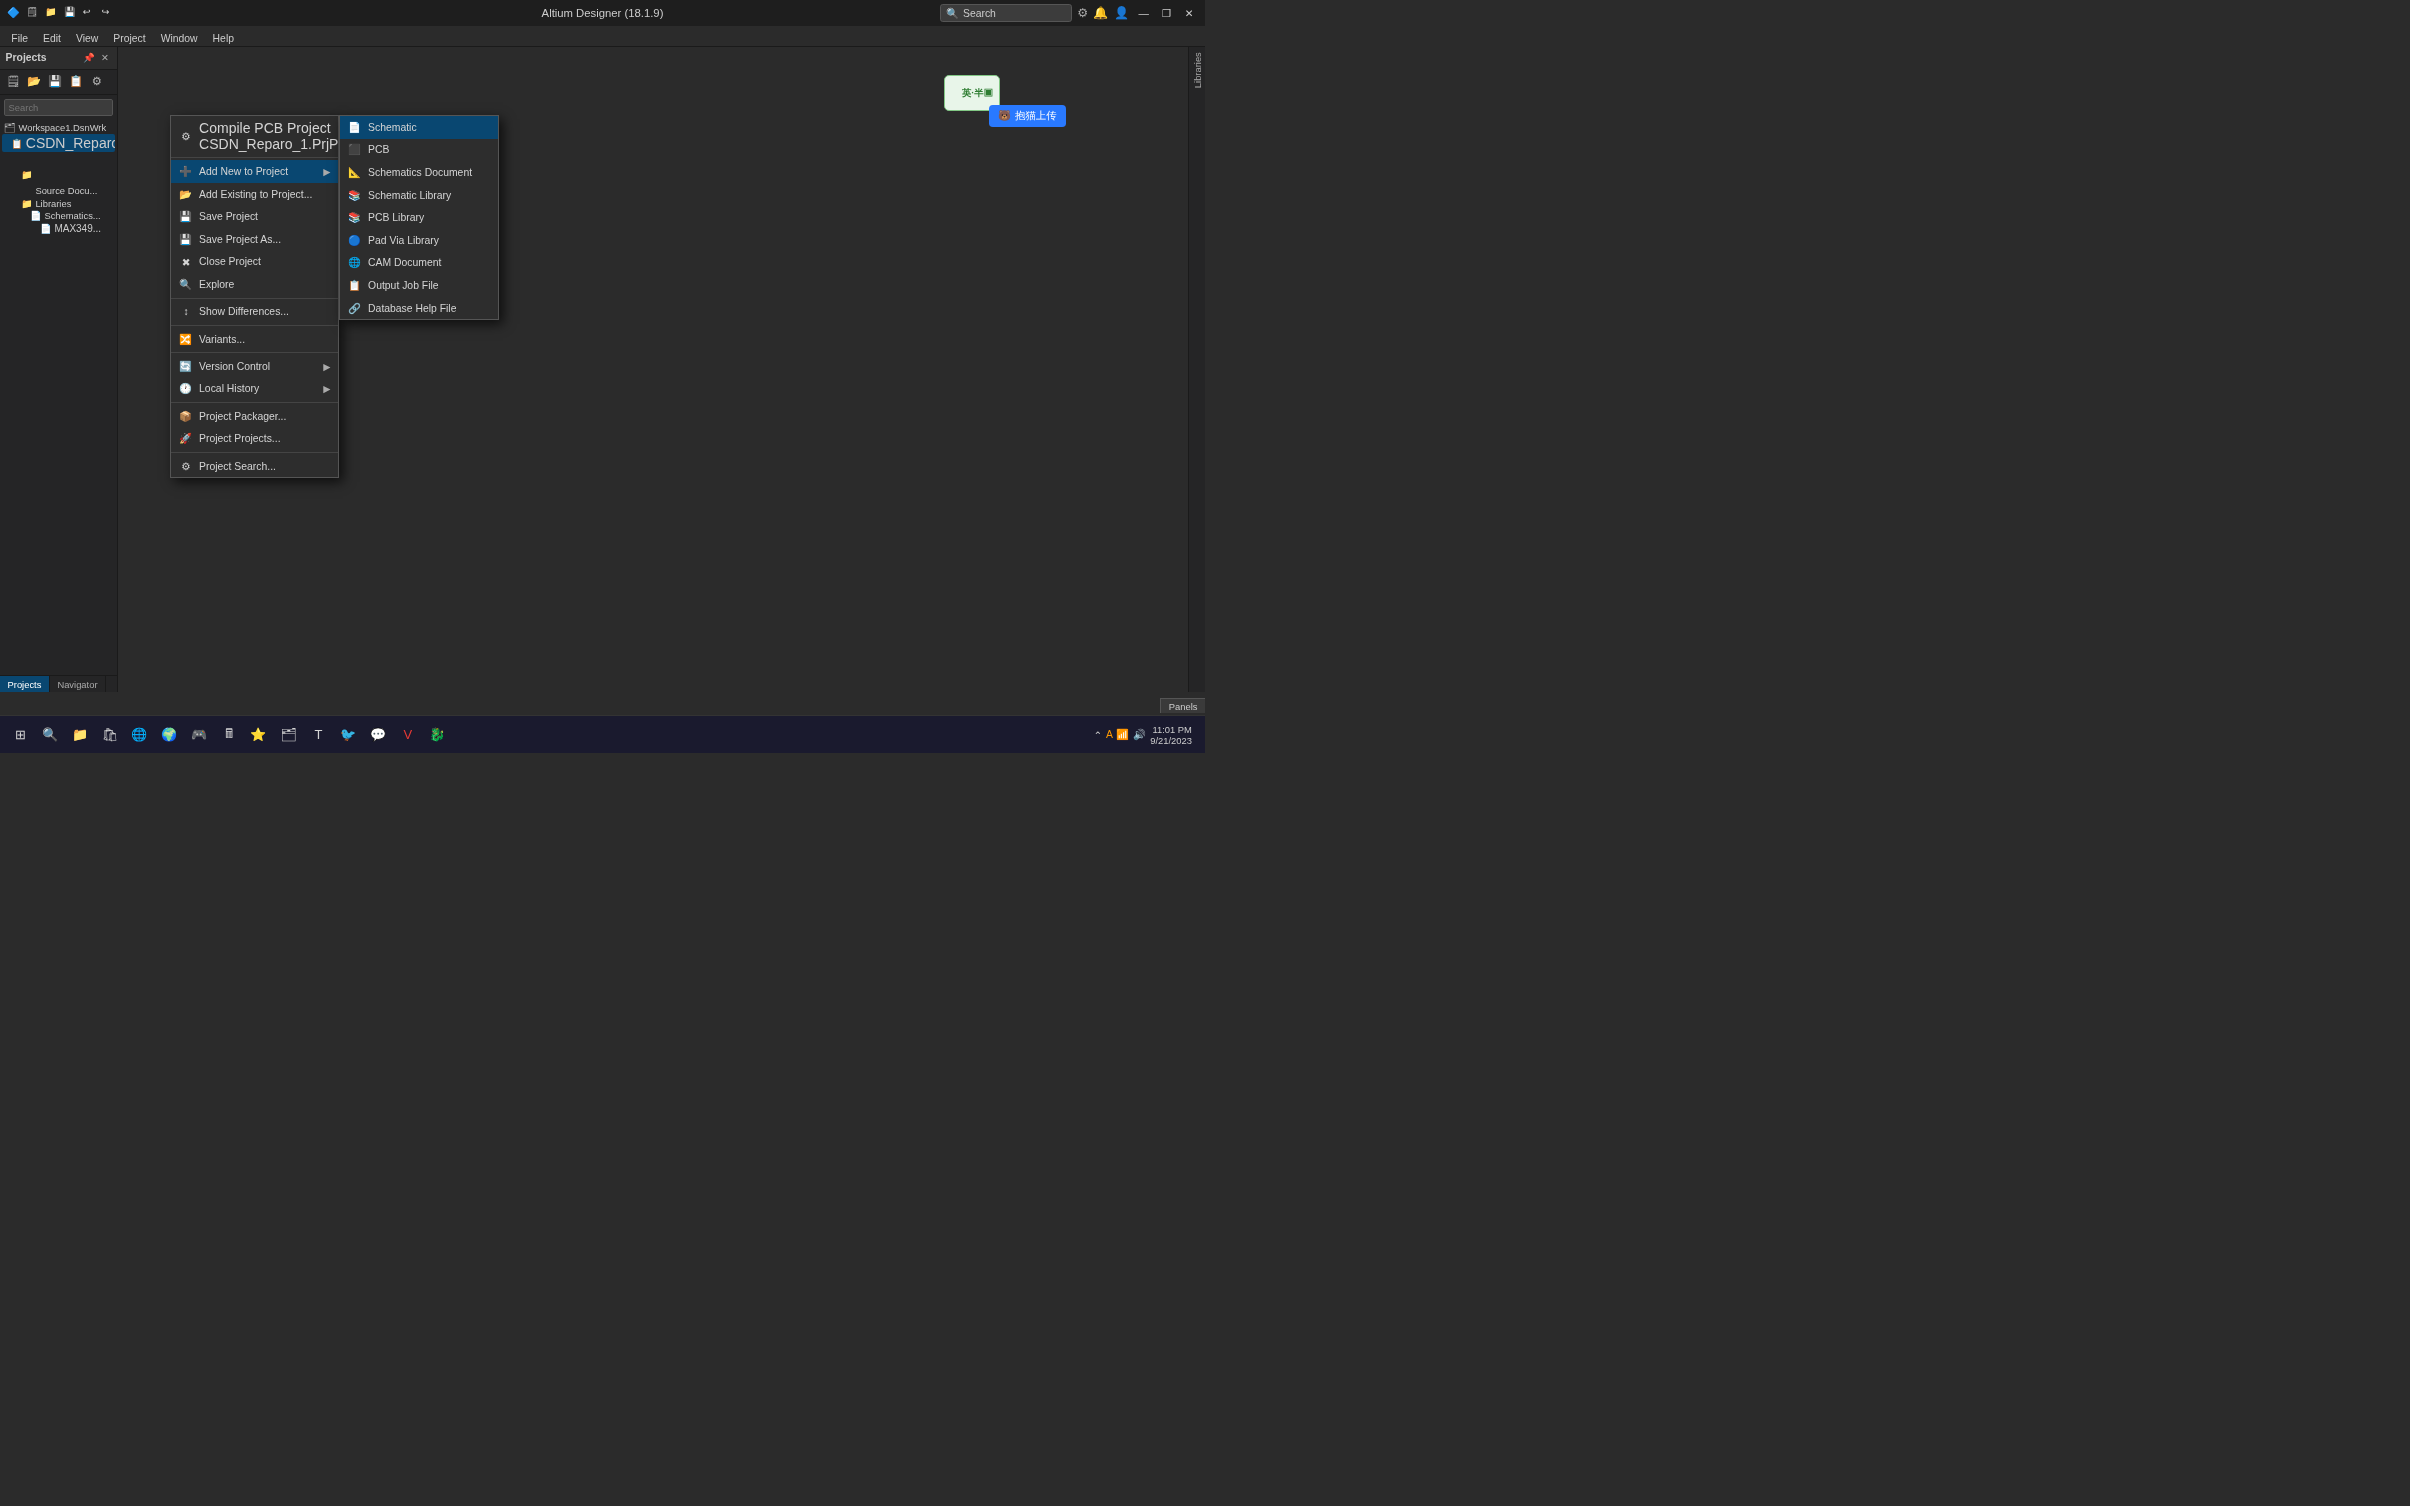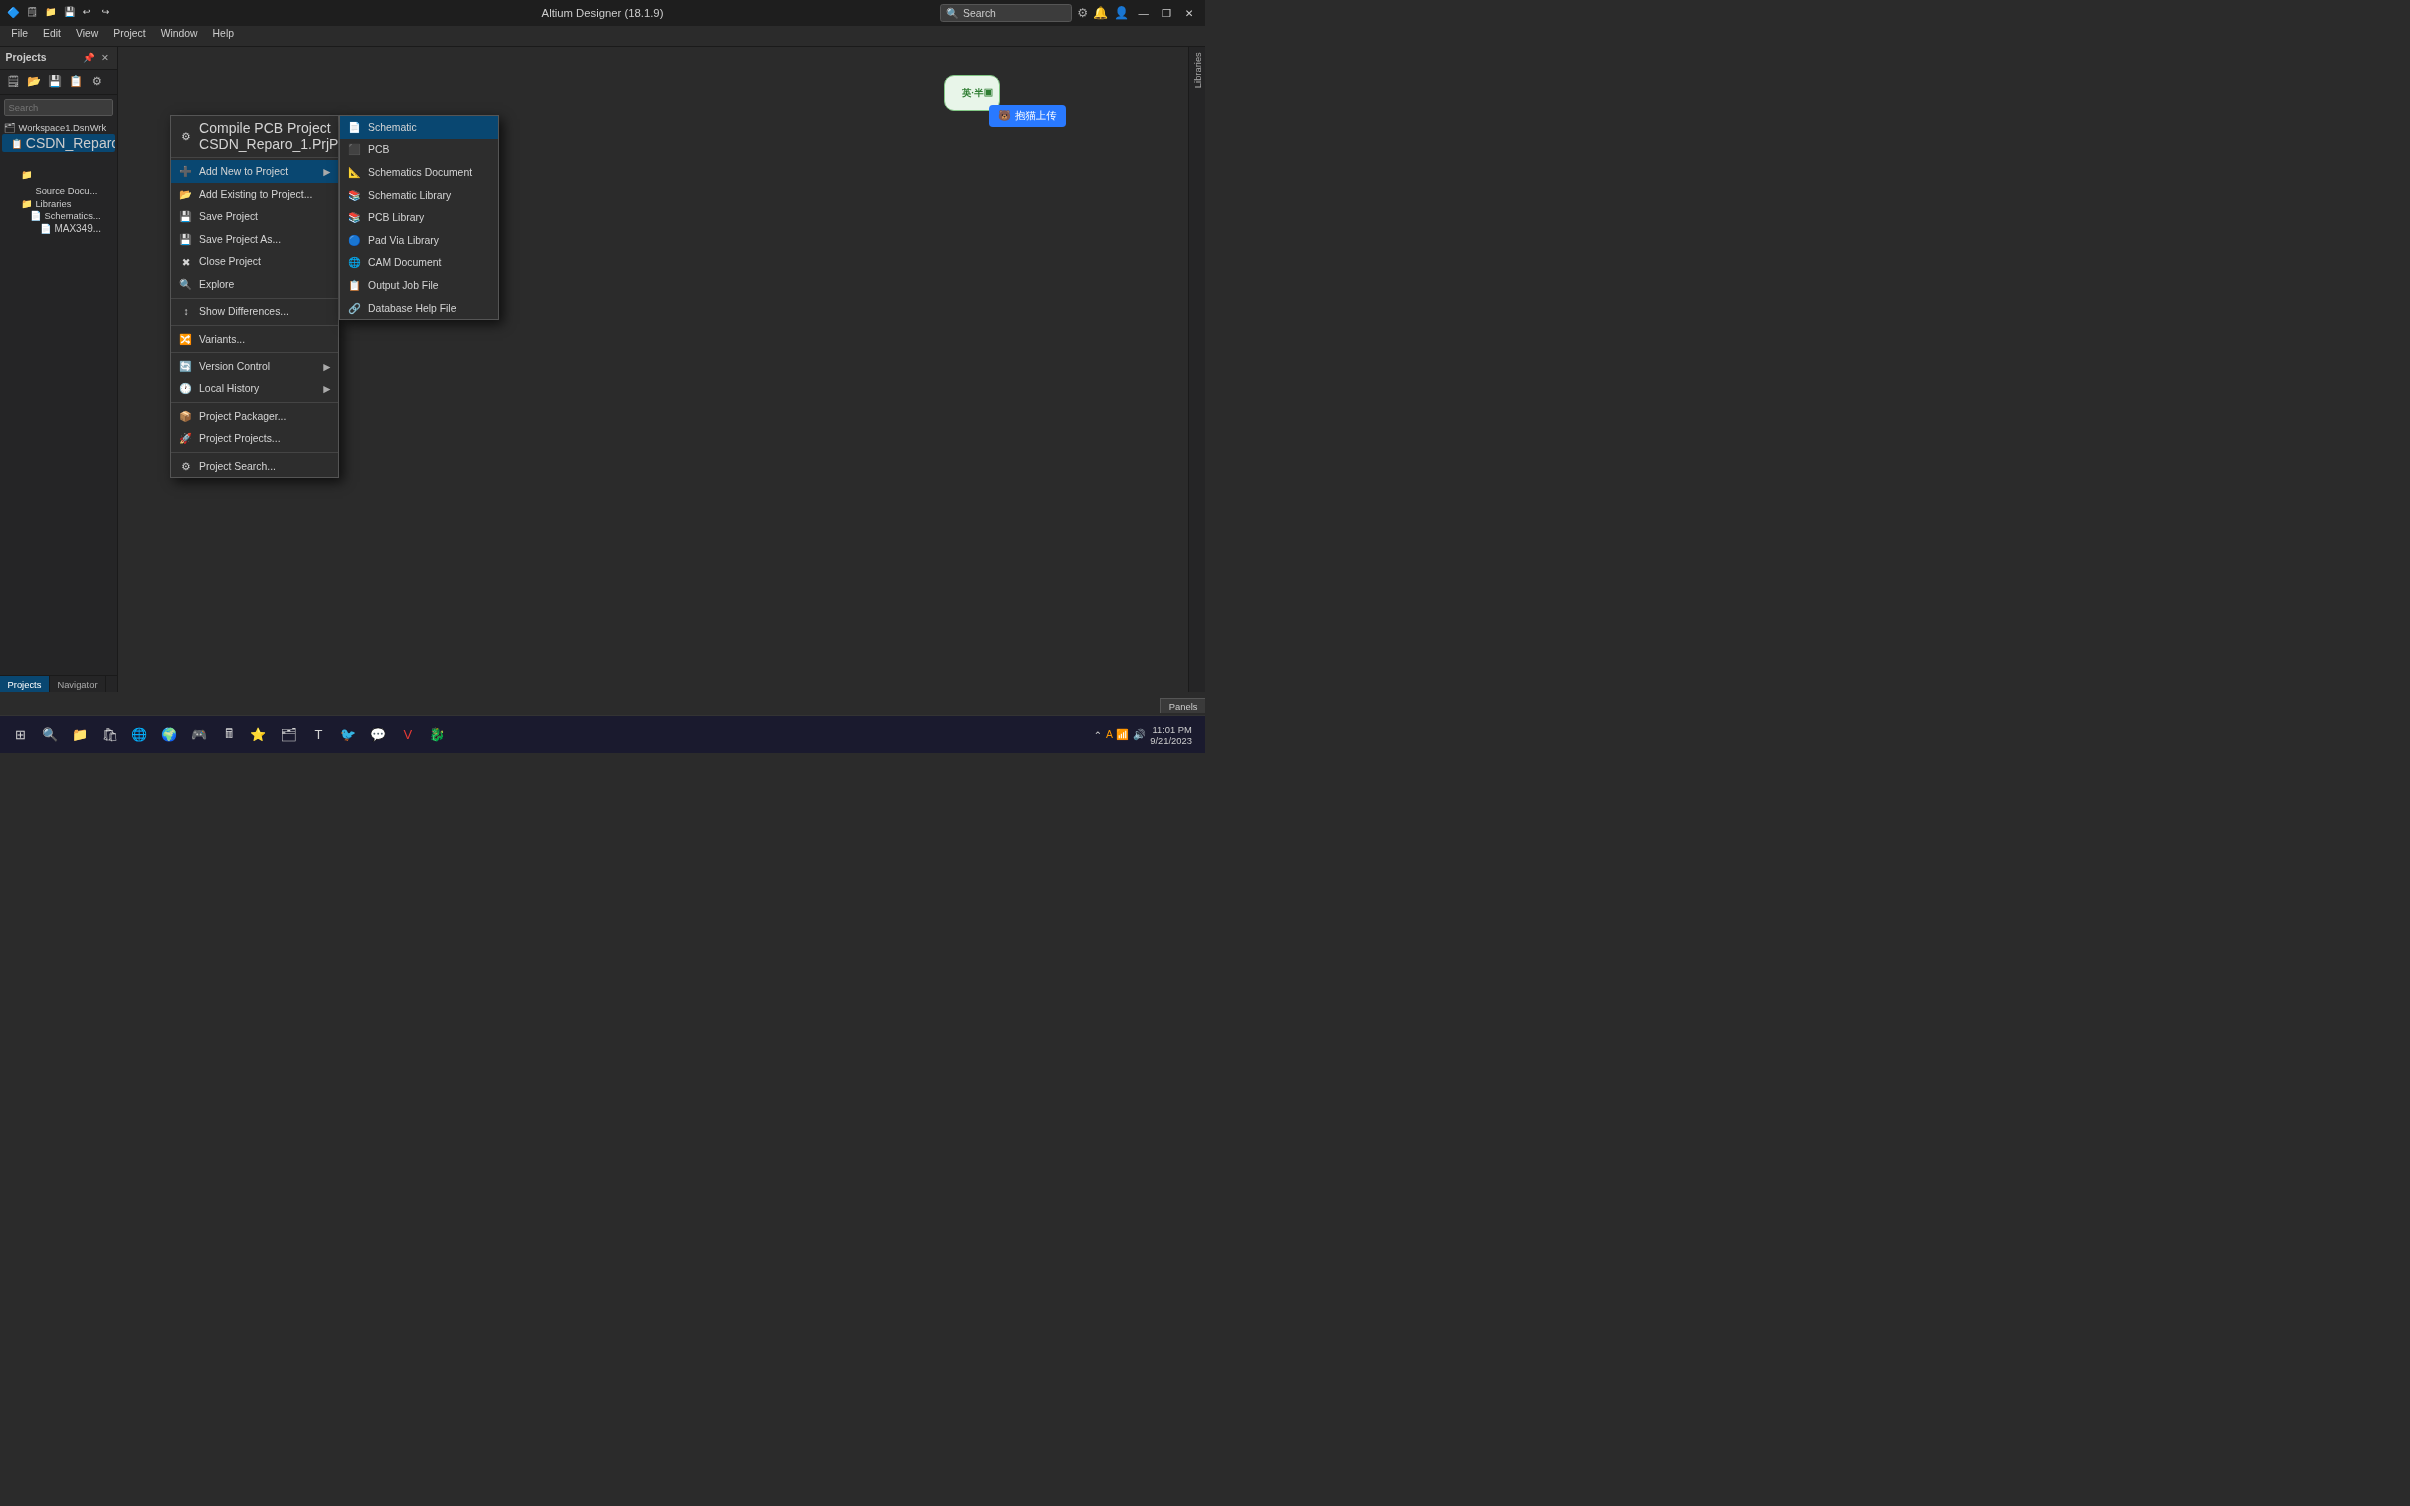--- a/index.html
+++ b/index.html
@@ -65,21 +65,21 @@
       cursor: pointer;
       color: #ccc;
       border-radius: 1.9px;
     }
 
     
     #menubar {
       height: 21px;
       background: #2b2b2b;
       display: flex;
-      align-items: flex-start;
+      align-items: flex-end;
       padding: 0 3.8px;
       border-bottom: 0.9px solid #1a1a1a;
     }
     .menu-item {
       padding: 1.9px 7.5px;
       cursor: pointer;
       color: #ccc;
       font-size: 10.4px;
       border-radius: 1.9px;
     }
@@ -280,21 +280,21 @@
 
     
     #deco-badge {
       position: absolute;
       top: 28px;
       right: 188px;
       width: 56px;
       height: 36px;
       background: #e8f5e9;
       border: 1.9px solid #81c784;
-      border-radius: 10px;
+      border-radius: 5px;
       display: flex;
       align-items: center;
       justify-content: center;
       font-size: 9.4px;
       color: #2e7d32;
       font-weight: bold;
       padding-left: 11px;
     }
 
     

